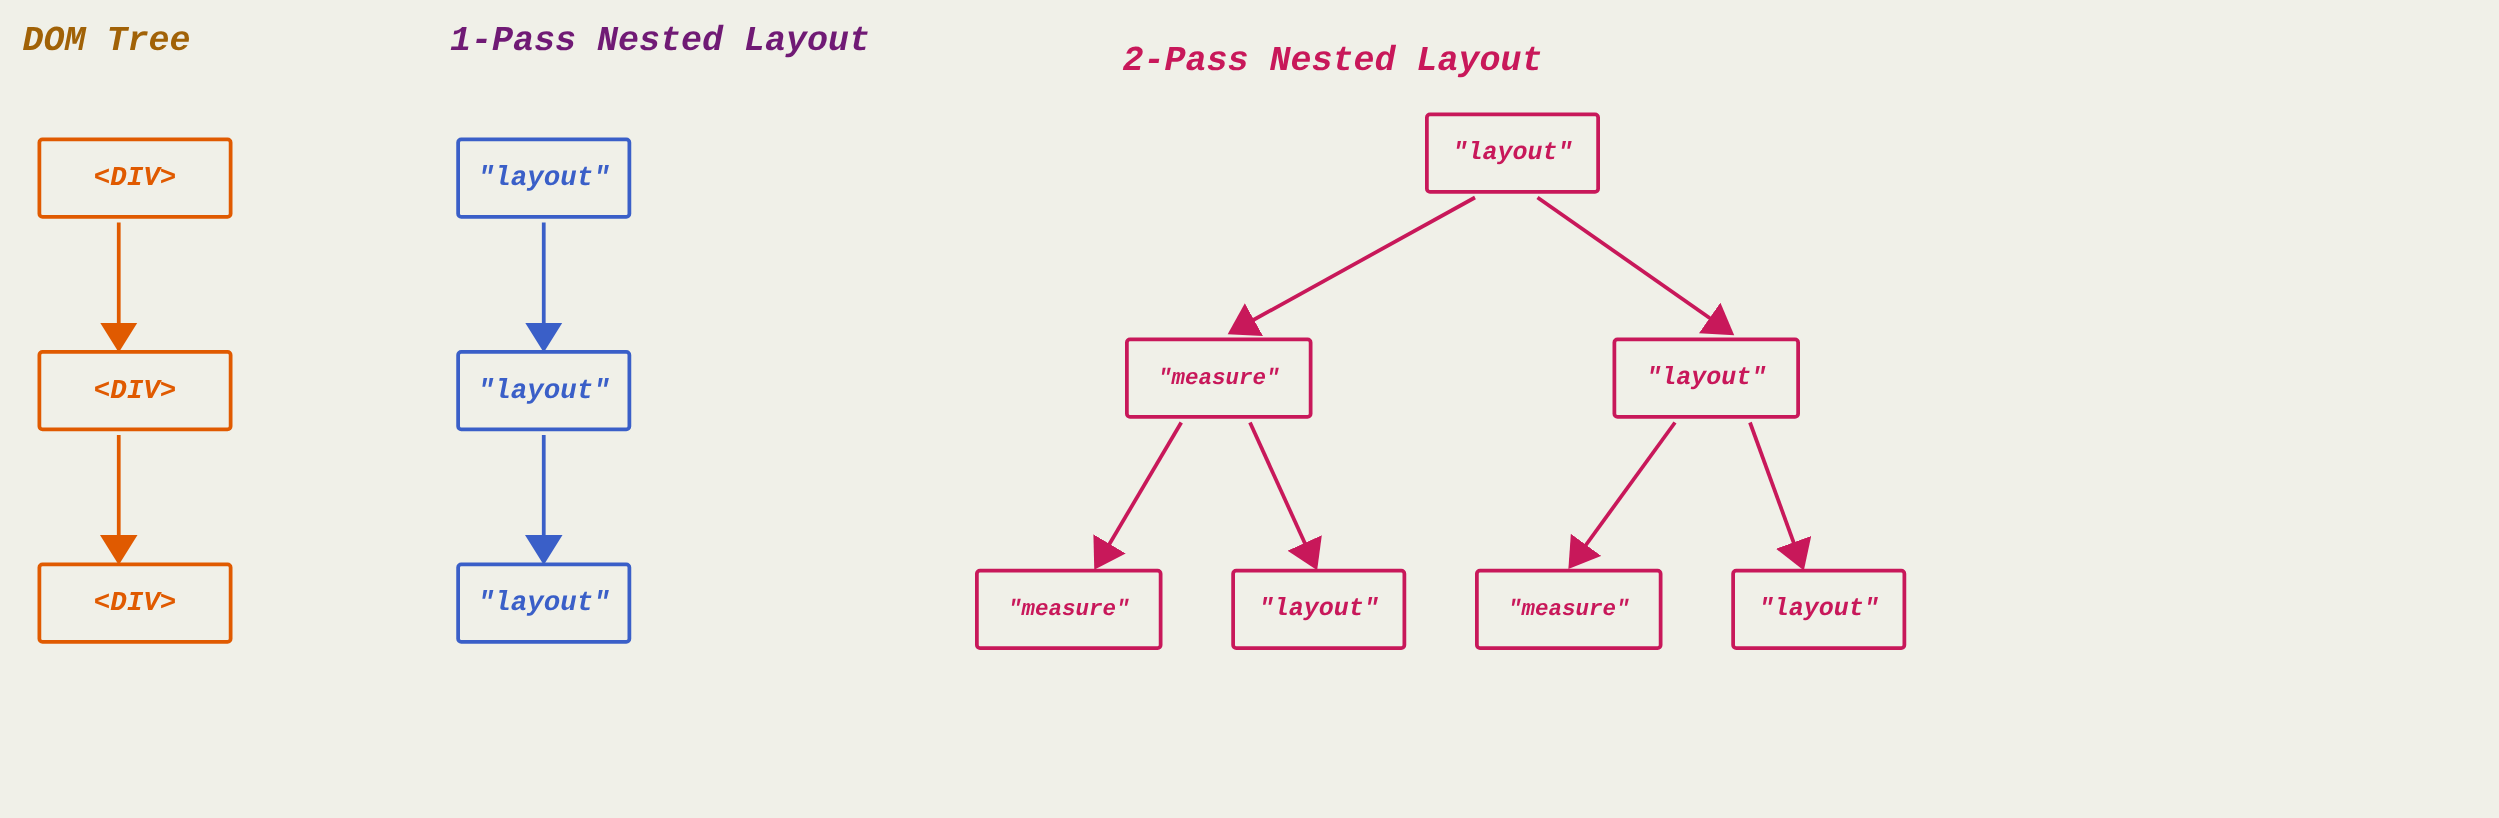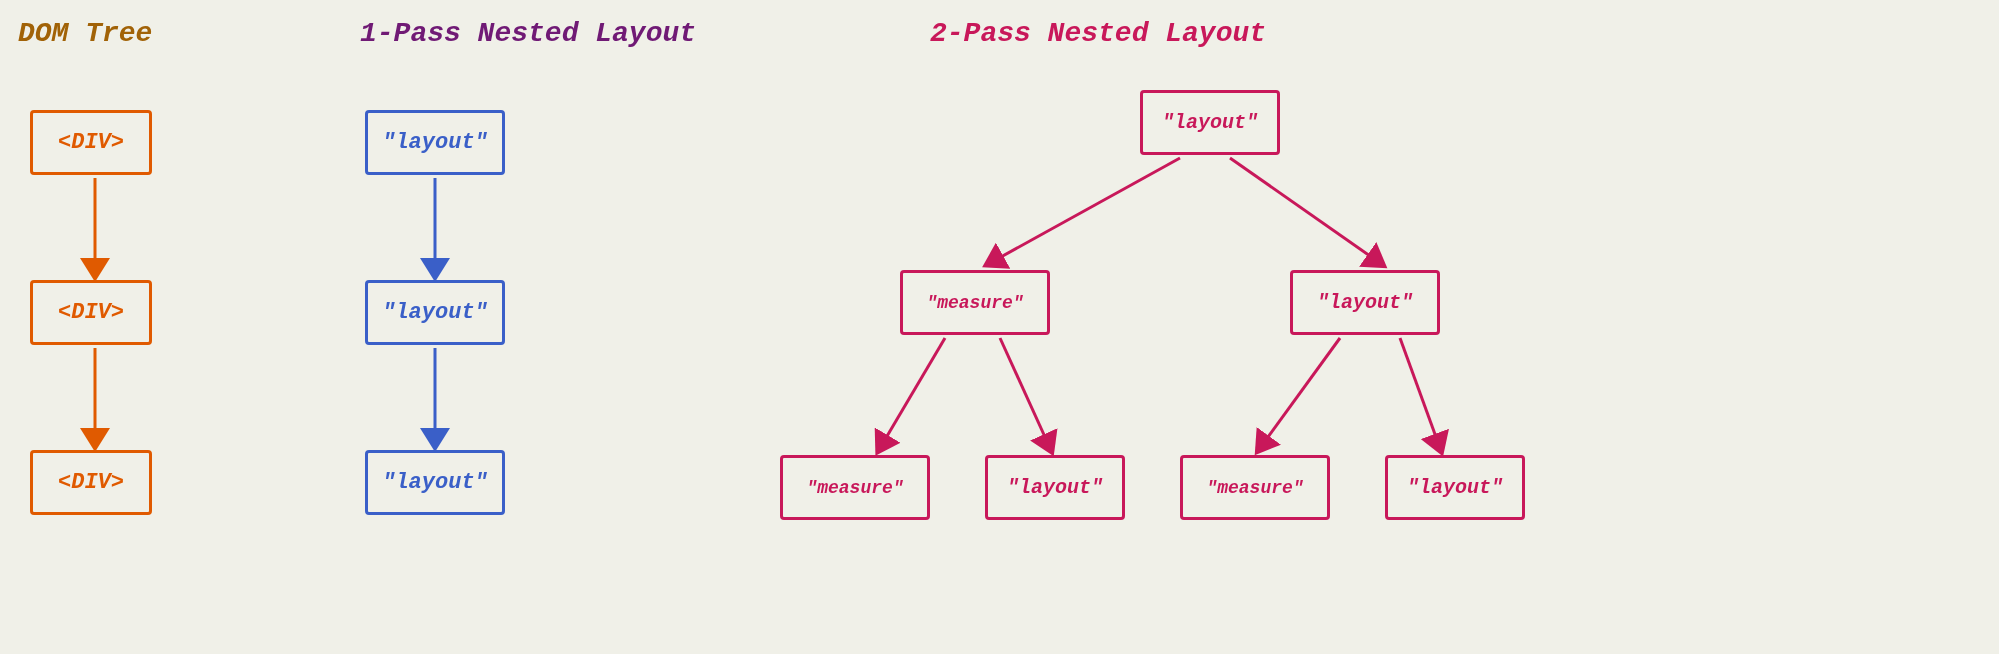--- a/index.html
+++ b/index.html
@@ -15,38 +15,38 @@
     .section-title {
       position: absolute;
       top: 18px;
       font-size: 28px;
       font-weight: bold;
       font-style: italic;
     }
 
     .dom-title { left: 18px; color: #a16207; }
     .onepass-title { left: 360px; color: #701a75; text-align: center; }
-    .twopass-title { left: 930px; color: #c8185a; }
+    .twopass-title { left: 898px; color: #c8185a; margin-top: 16px; }
 
     
     .node-box {
       position: absolute;
       border-radius: 4px;
       display: flex;
       align-items: center;
       justify-content: center;
       font-size: 22px;
       font-weight: bold;
       font-style: italic;
     }
 
     .dom-box {
       border: 3px solid #e05a00;
       color: #e05a00;
-      width: 122px;
+      width: 156px;
       height: 65px;
     }
 
     .onepass-box {
       border: 3px solid #3a5fc8;
       color: #3a5fc8;
       width: 140px;
       height: 65px;
     }
 

